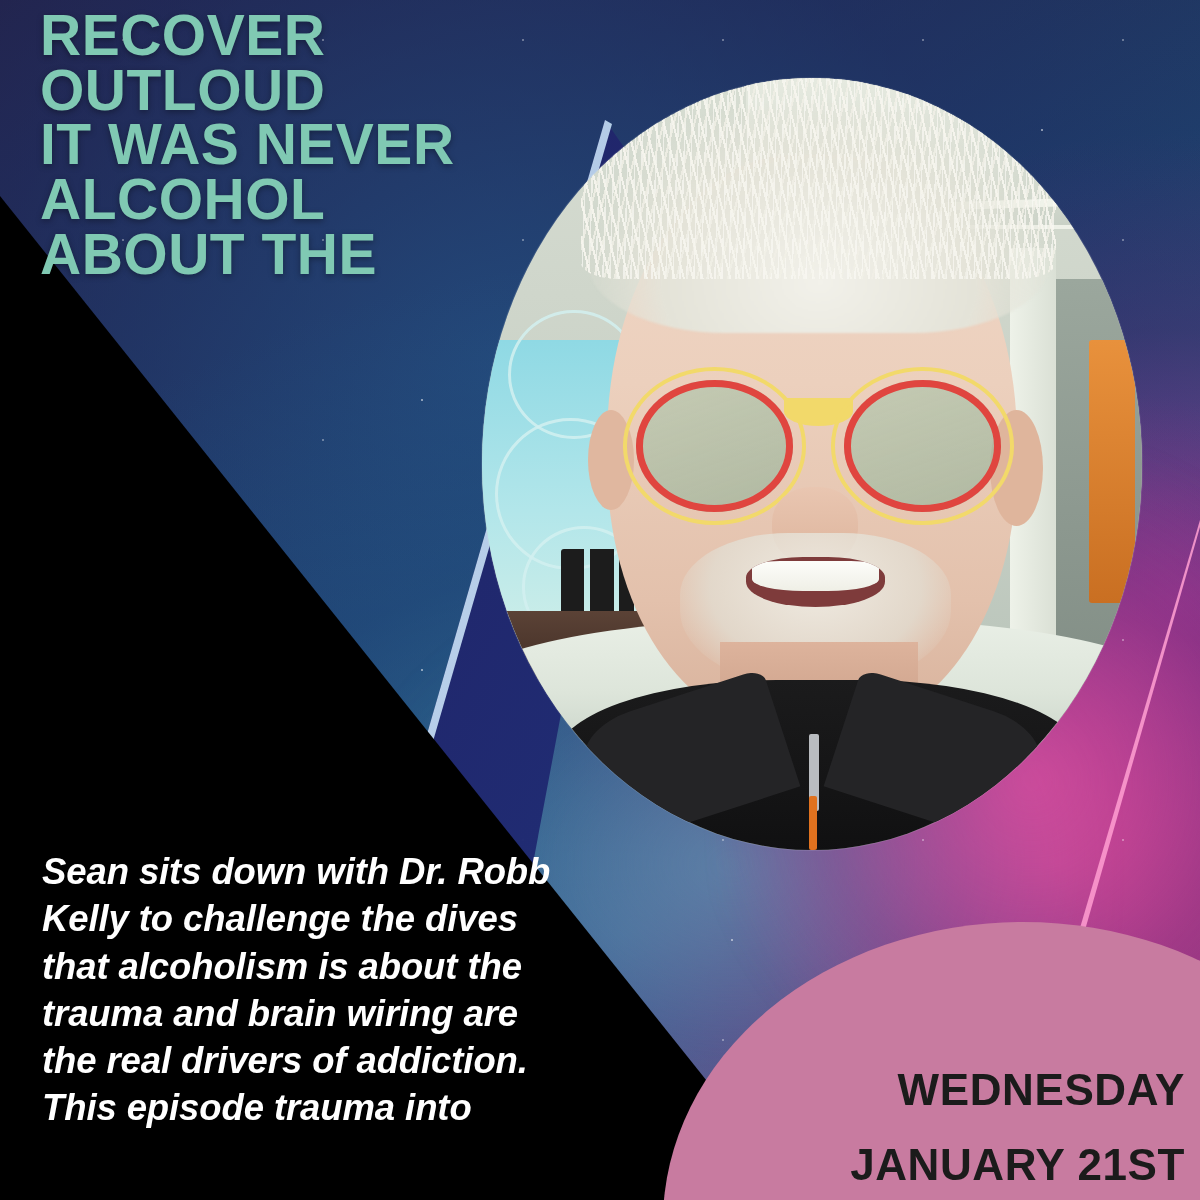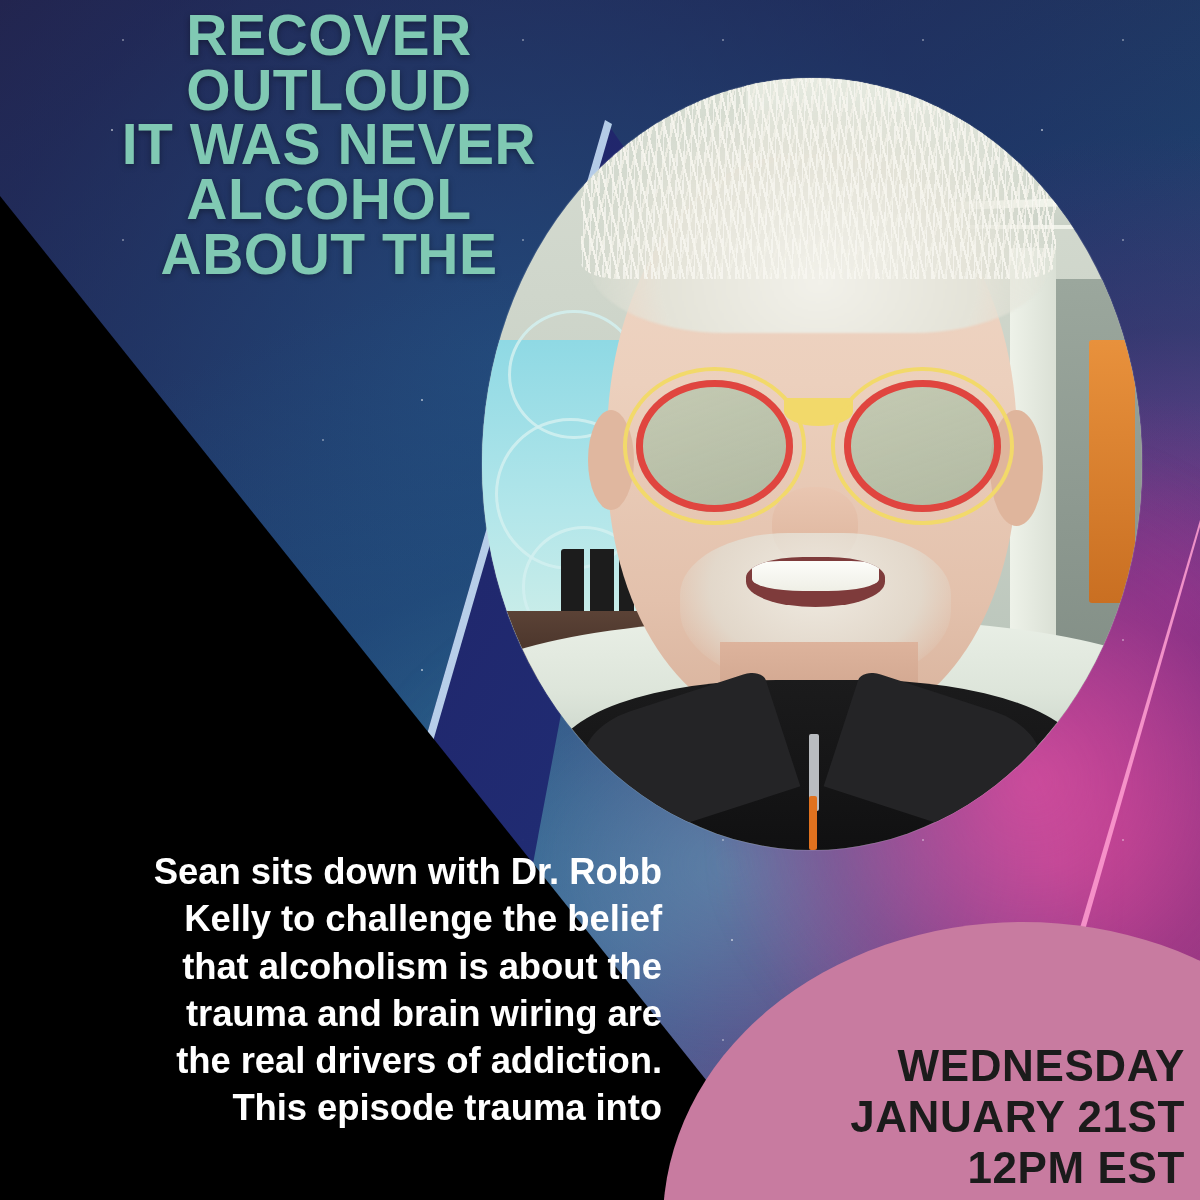--- a/index.html
+++ b/index.html
@@ -301,62 +301,61 @@
     top: 922px;
     width: 720px;
     height: 600px;
     border-radius: 50%;
     background: #c87ba0;
   }
 
   
   .title-block {
     position: absolute;
-    left: 48px;
+    left: 40px;
     top: 8px;
     width: 562px;
-    text-align: center;
     color: #80c9b3;
     font-weight: 700;
     font-size: 57px;
     line-height: 0.96;
     letter-spacing: 0.5px;
     text-transform: uppercase;
     text-shadow: 0 2px 6px rgba(0,0,0,0.35);
   }
   .title-block .tline { display: block; }
 
   .desc-block {
     position: absolute;
     left: 42px;
     top: 848px;
     width: 620px;
     color: #ffffff;
     font-weight: 700;
+    font-style: italic;
     font-size: 36.5px;
     line-height: 1.295;
     letter-spacing: -0.1px;
-    text-align: right;
   }
   .desc-block .dline { display: block; white-space: nowrap; }
 
   .date-block {
     position: absolute;
     left: 740px;
     top: 1040px;
     width: 445px;
     text-align: right;
     color: #1b1b1b;
     font-weight: 700;
     font-size: 44px;
     line-height: 1.16;
     letter-spacing: 0.6px;
     text-transform: uppercase;
   }
-  .date-block .eline { display: block; }
+  .date-block .eline { display: block; margin-top: 24px; }
 </style>
 </head>
 <body>
 
 <div id="poster">
 
   <div class="bg-base"></div>
   <div class="bg-glow-teal"></div>
   <div class="bg-glow-pink"></div>
   <div class="stars"></div>
@@ -411,21 +410,21 @@
   <div class="title-block">
     <span class="tline">RECOVER</span>
     <span class="tline">OUTLOUD</span>
     <span class="tline">IT WAS NEVER</span>
     <span class="tline">ALCOHOL</span>
     <span class="tline">ABOUT THE</span>
   </div>
 
   <div class="desc-block">
     <span class="dline">Sean sits down with Dr. Robb</span>
-    <span class="dline">Kelly to challenge the belief</span>
+    <span class="dline">Kelly to challenge the dives</span>
     <span class="dline">that alcoholism is about the</span>
     <span class="dline">trauma and brain wiring are</span>
     <span class="dline">the real drivers of addiction.</span>
     <span class="dline">This episode trauma into</span>
   </div>
 
   <div class="date-block">
     <span class="eline">WEDNESDAY</span>
     <span class="eline">JANUARY 21ST</span>
     <span class="eline">12PM EST</span>

